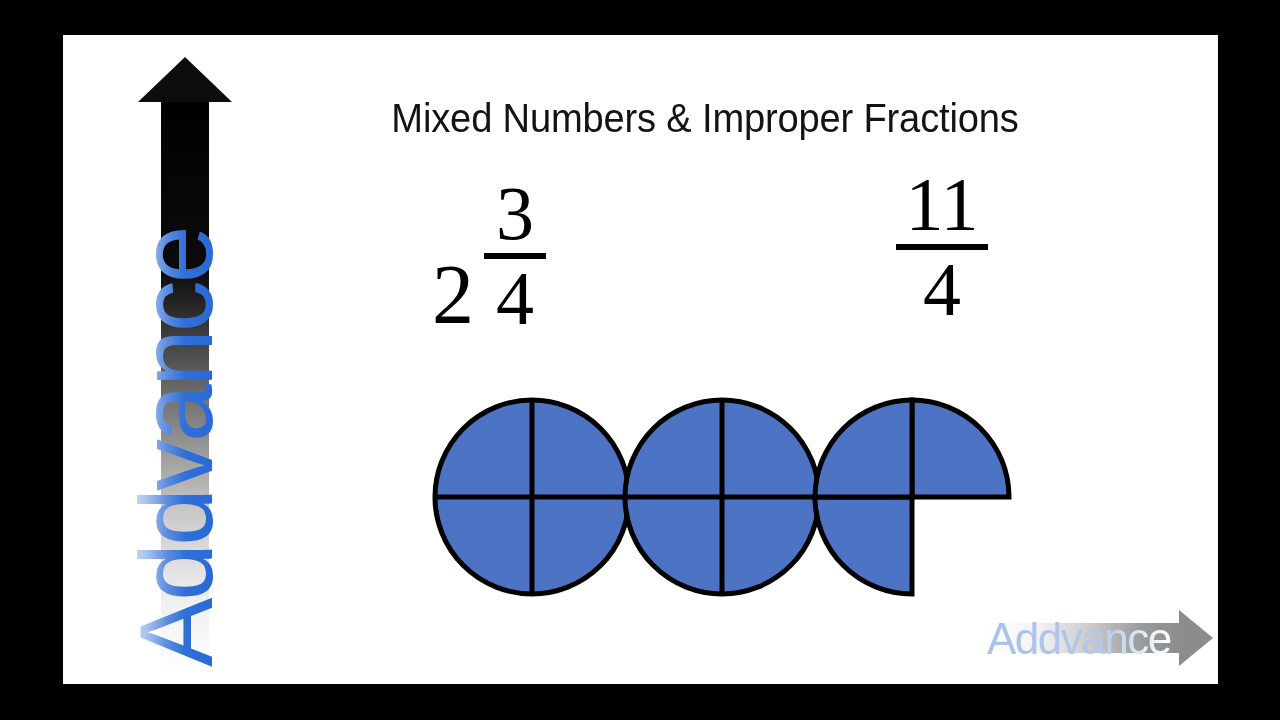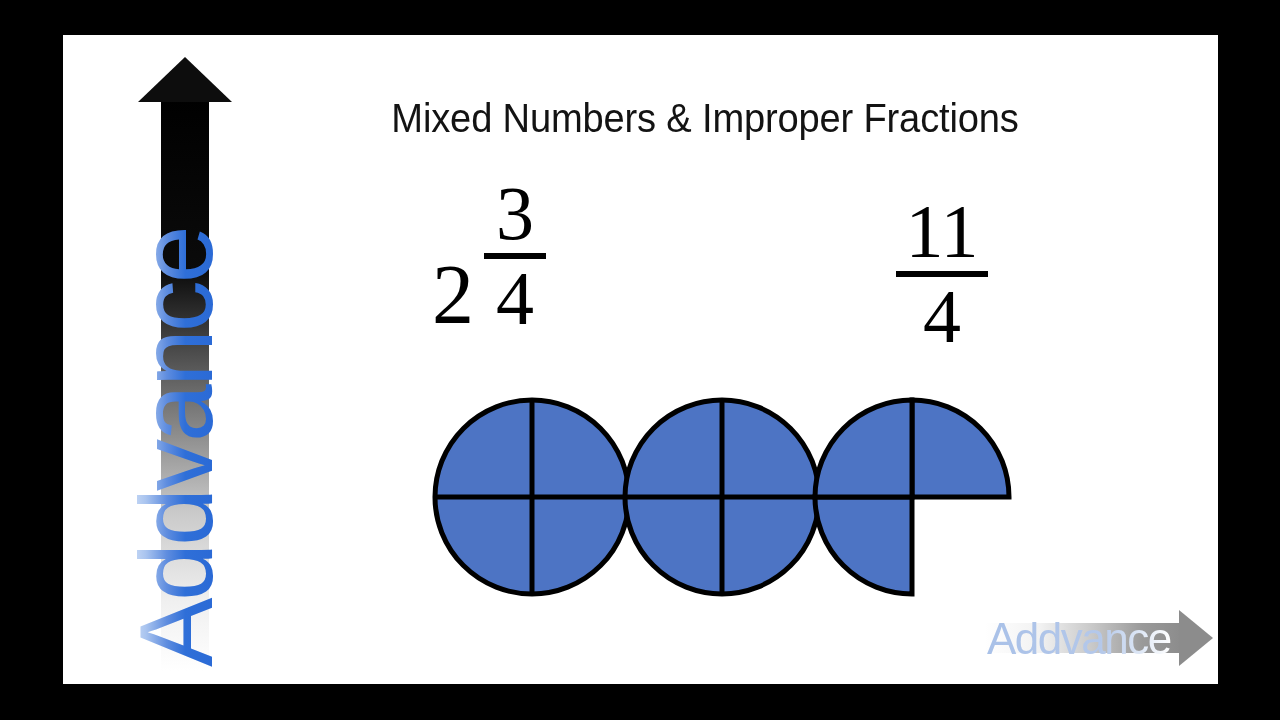--- a/index.html
+++ b/index.html
@@ -44,21 +44,21 @@
   
   .math-block {
     position:absolute;
     font-family:"Liberation Serif", serif;
     color:#000000;
     display:flex;
     align-items:center;
   }
 
   .mixed-number { left:432px; top:178px; }
-  .improper-fraction { left:886px; top:196px; }
+  .improper-fraction { left:886px; top:169px; }
 
   .whole-part {
     font-size:84px;
     line-height:1;
     position:relative;
     top:39px;
   }
 
   .fraction-stack {
     display:inline-flex;

